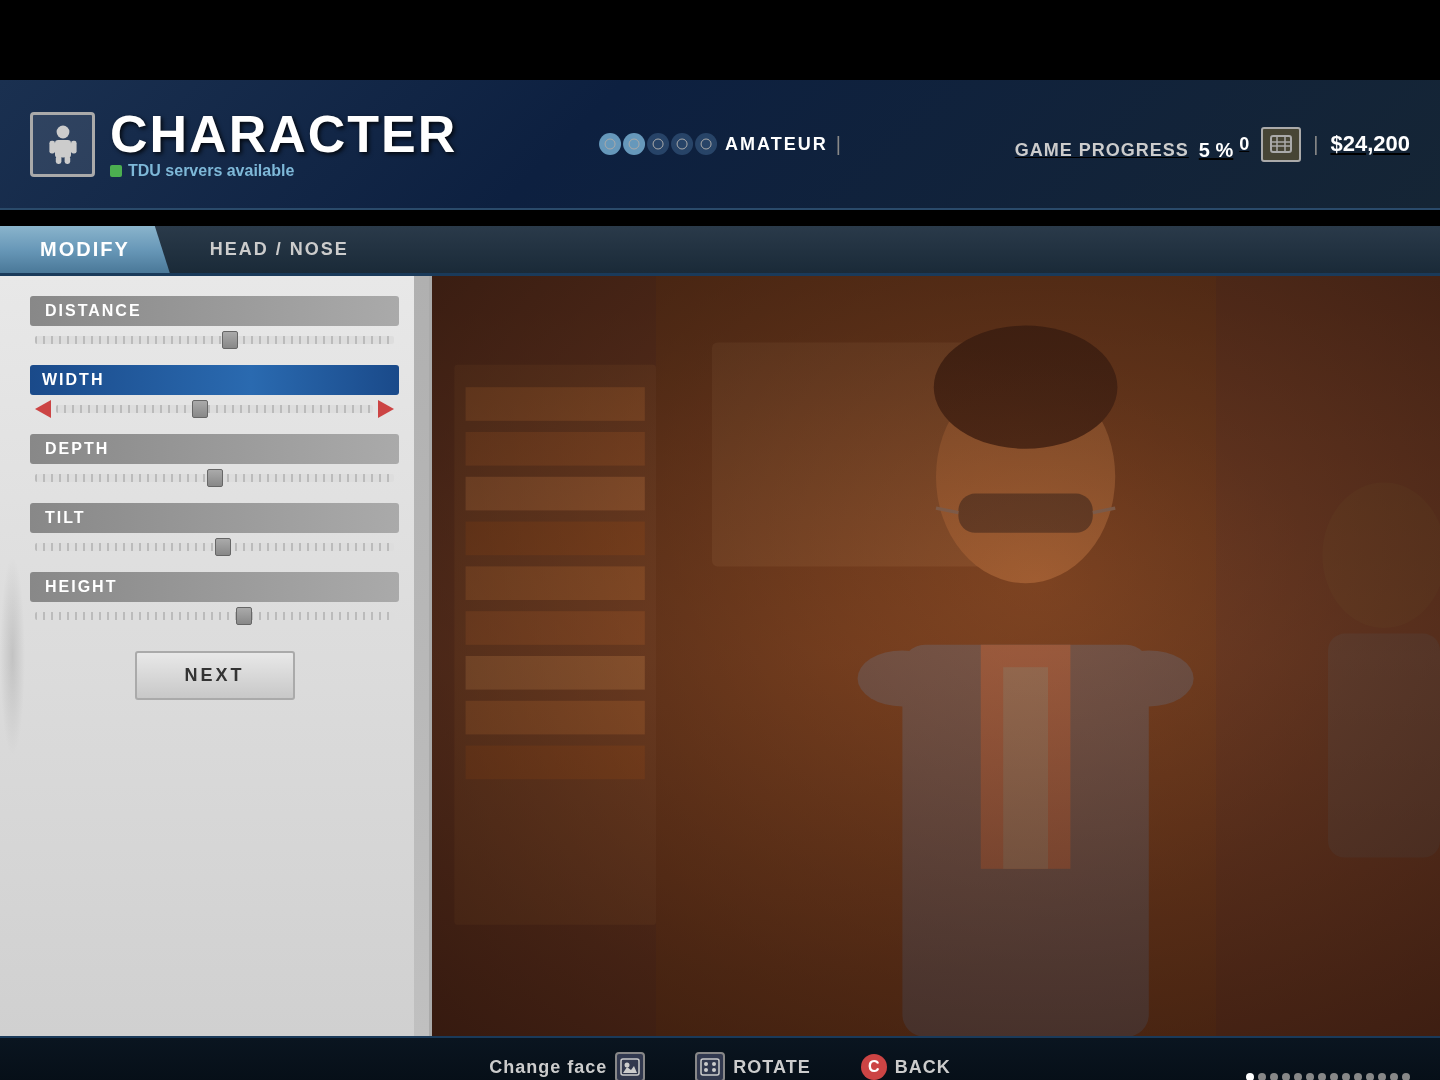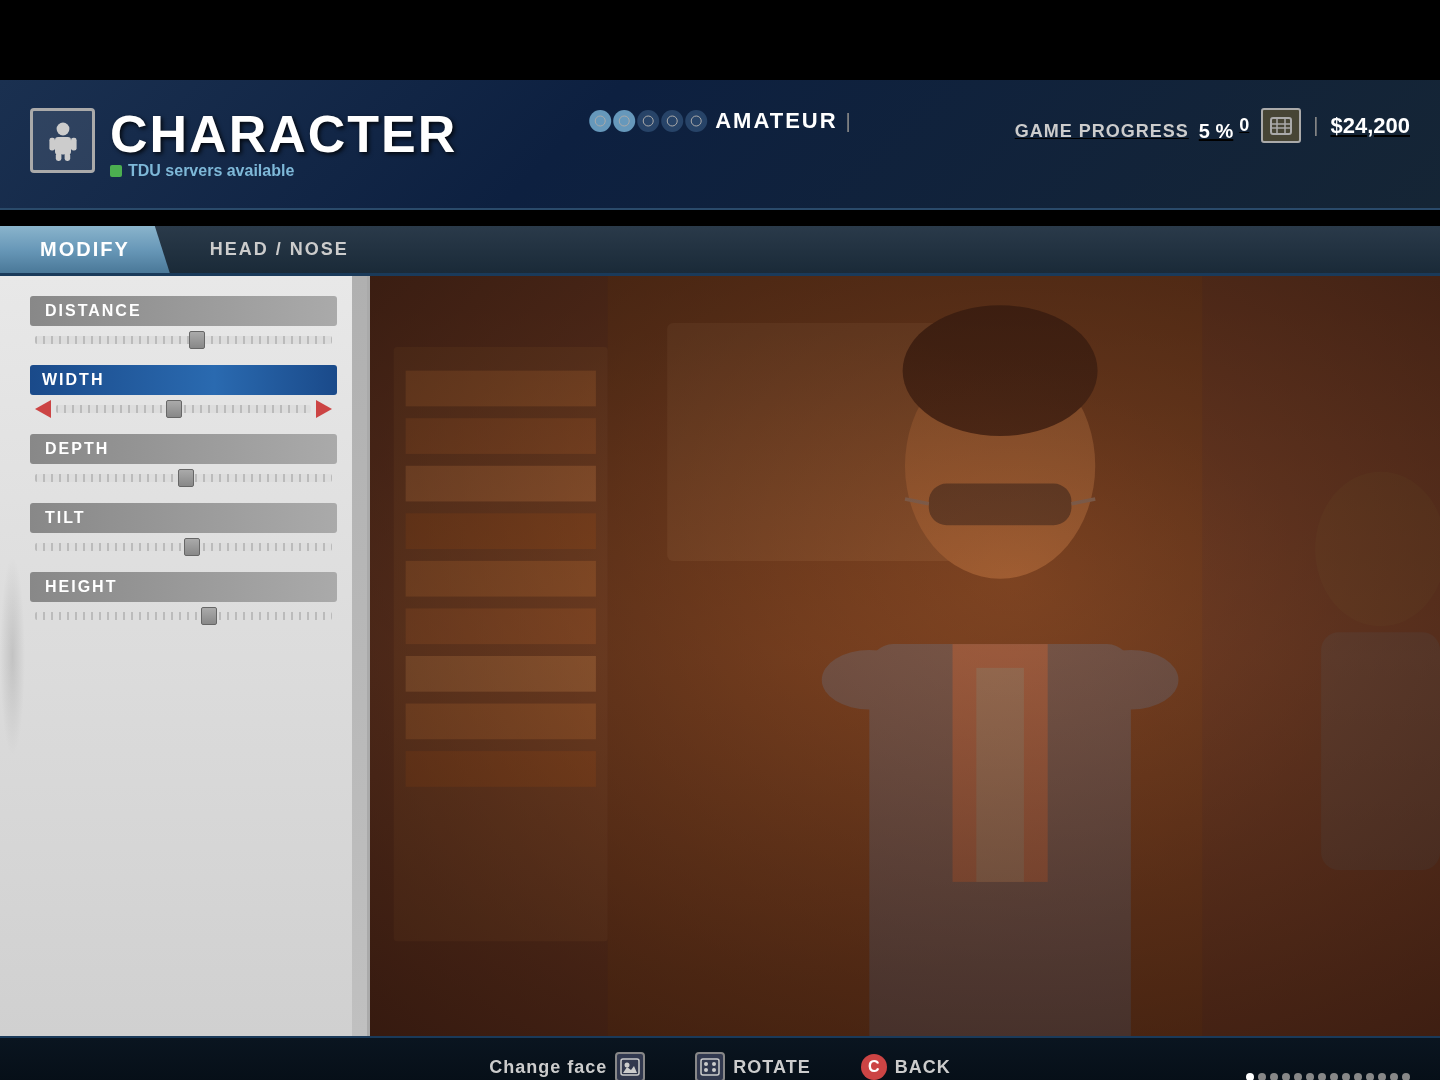--- a/index.html
+++ b/index.html
@@ -32,21 +32,21 @@
       position: absolute;
       top: 0; left: 0; right: 0; bottom: 0;
       background: linear-gradient(135deg, #1a3050 0%, #0d2040 40%, #152535 100%);
       z-index: 0;
     }
 
     .header-content {
       position: relative;
       z-index: 1;
       display: flex;
-      align-items: flex-start;
+      align-items: center;
       width: 100%;
     }
 
     .char-icon-box {
       width: 65px;
       height: 65px;
       border: 3px solid #aaa;
       background: rgba(255,255,255,0.1);
       display: flex;
       align-items: center;
@@ -144,21 +144,21 @@
       align-items: center;
       justify-content: center;
     }
 
     .rank-icon-filled {
       background: #6698bb;
     }
 
     .rank-label {
       color: #fff;
-      font-size: 22px;
+      font-size: 18px;
       font-weight: bold;
       letter-spacing: 2px;
     }
 
     .divider-v {
       color: #888;
       font-size: 20px;
     }
 
     .coin-count {
@@ -221,21 +221,21 @@
     }
 
     
     .main-content {
       display: flex;
       height: calc(1080px - 80px - 130px - 50px - 60px);
     }
 
     
     .left-panel {
-      width: 370px;
+      width: 432px;
       background: linear-gradient(180deg, #e8e8e8 0%, #d0d0d0 100%);
       position: relative;
       padding: 20px 30px;
       display: flex;
       flex-direction: column;
       gap: 15px;
       border-right: 3px solid #aaa;
     }
 
     .panel-border-deco {
@@ -594,20 +594,21 @@
     <div class="slider-group">
       <span class="slider-label">HEIGHT</span>
       <div class="slider-track-row">
         <div class="slider-container">
           <div class="slider-track"></div>
           <div class="slider-thumb" style="left: 56%;"></div>
         </div>
       </div>
     </div>
 
+    <div class="next-btn">NEXT</div>
 
     <div class="panel-border-deco"></div>
   </div>
 
   <div class="char-preview">
     <div class="preview-bg"></div>
 
     <div class="bookshelf-bg">
       <svg width="100%" height="100%" viewBox="0 0 900 680" preserveAspectRatio="xMidYMid slice">
 

